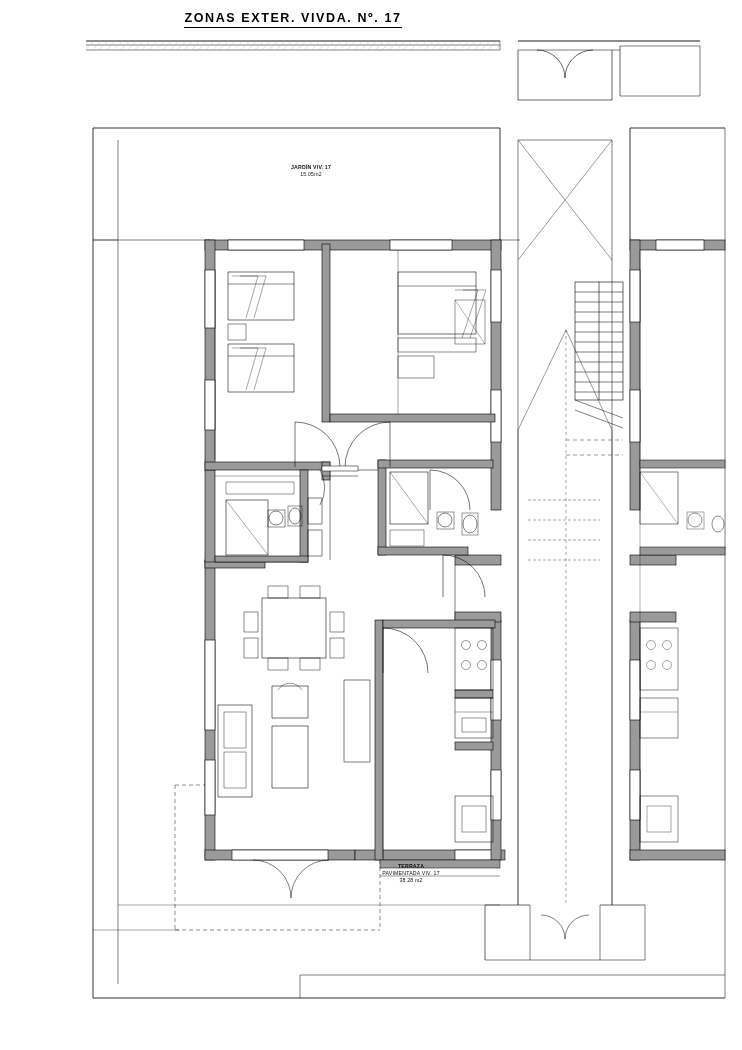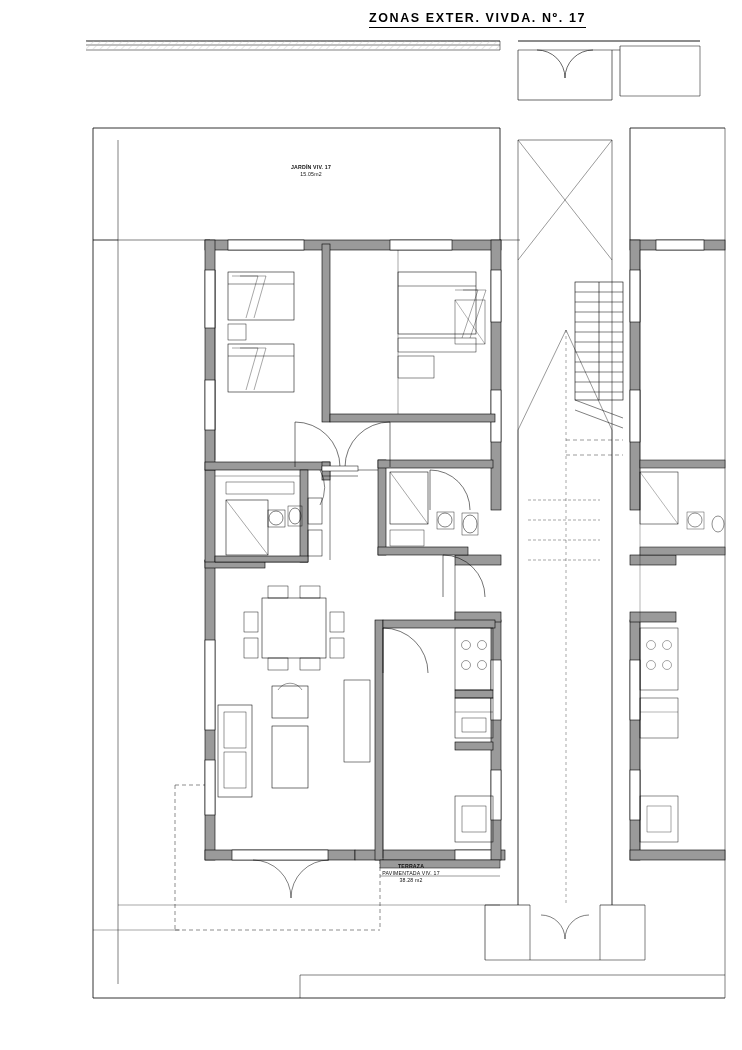--- a/index.html
+++ b/index.html
@@ -19,21 +19,21 @@
     position: relative;
     width: 742px;
     height: 1050px;
     background: #ffffff;
   }
   .title-wrap {
     position: absolute;
     top: 8px;
     left: 0;
     width: 586px;
-    text-align: right;
+    text-align: center;
   }
   .title-text {
     display: inline-block;
     font-size: 12.5px;
     font-weight: bold;
     letter-spacing: 1.6px;
     color: #000;
     padding-bottom: 2px;
     border-bottom: 1.6px solid #000;
     font-family: "Liberation Sans", sans-serif;

